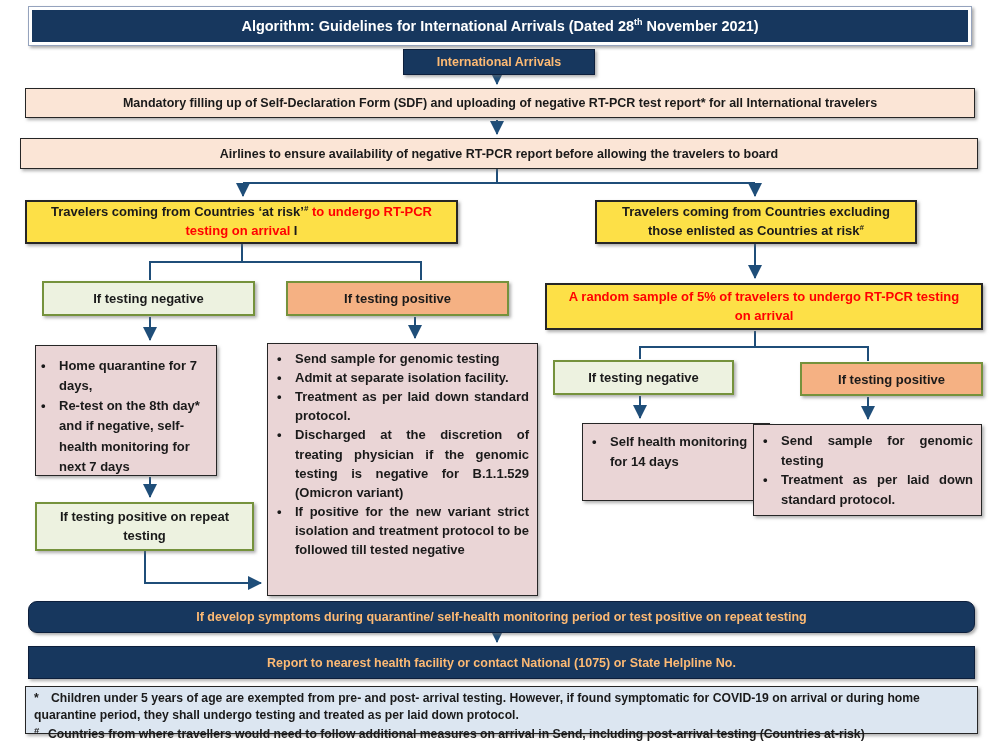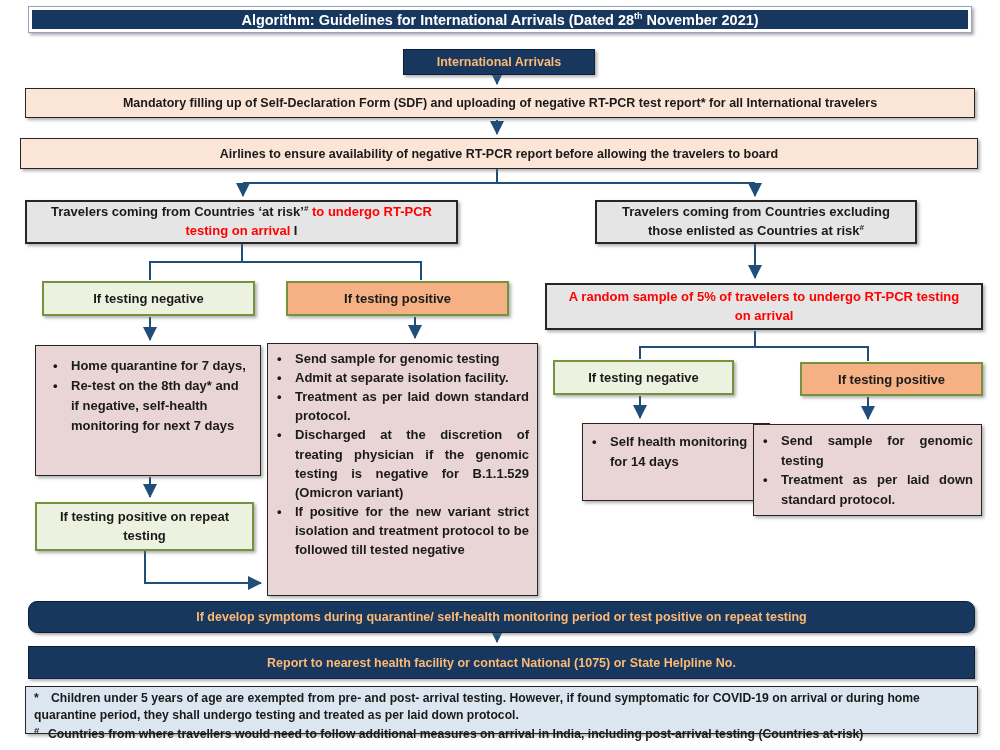--- a/index.html
+++ b/index.html
@@ -4,21 +4,21 @@
 <style>
   html,body{margin:0;padding:0;background:#fff;}
   .page{position:relative;width:1000px;height:750px;background:#fff;overflow:hidden;
         font-family:"Liberation Sans",sans-serif;font-weight:bold;color:#1a1a1a;}
   .arrows{position:absolute;left:0;top:0;z-index:1;}
   .box{position:absolute;box-sizing:border-box;z-index:2;display:flex;align-items:center;
        justify-content:center;text-align:center;
        box-shadow:2px 2px 3px rgba(110,110,110,0.55);}
   .navy{background:#17375E;color:#fdba74;border:1px solid #0d1f3c;}
   .peach{background:#FBE5D6;border:1.5px solid #262626;font-size:12.5px;}
-  .pale{background:#e5e5e5;border:2px solid #262626;font-size:13px;line-height:1.45;}
+  .pale{background:#fde047;border:2px solid #262626;font-size:13px;line-height:1.45;}
   .decis{background:#EDF2E0;border:2.5px solid #75923C;font-size:13px;}
   .decis.orange{background:#F5B183;}
   .pink{background:#EAD5D6;border:1.5px solid #262626;align-items:flex-start;
         justify-content:flex-start;text-align:left;font-size:13px;}
   .titlebar{padding:3px;background:#fff;border:1px solid #95a3bd;box-shadow:2px 2px 3px #ababab;
             display:flex;z-index:2;position:absolute;box-sizing:border-box;}
   .titlebar .inner{flex:1;background:#17375E;color:#fff;display:flex;align-items:center;
             justify-content:center;font-size:14.5px;}
   .red{color:#FF0000;}
   sup{font-size:0.62em;vertical-align:super;line-height:0;}
@@ -58,21 +58,21 @@
       <polyline points="145,551 145,583 261,583" marker-end="url(#ah)"></polyline>
       <line x1="755" y1="244" x2="755" y2="278" marker-end="url(#ah)"></line>
       <line x1="755" y1="331" x2="755" y2="347"></line>
       <polyline points="640,359 640,347 868,347 868,361"></polyline>
       <line x1="640" y1="396" x2="640" y2="418" marker-end="url(#ah)"></line>
       <line x1="868" y1="397" x2="868" y2="419" marker-end="url(#ah)"></line>
       <line x1="497" y1="634" x2="497" y2="642" marker-end="url(#ah)"></line>
     </g>
   </svg>
 
-  <div class="titlebar" style="left:28px;top:6px;width:944px;height:27px;">
+  <div class="titlebar" style="left:28px;top:6px;width:944px;height:40px;">
     <div class="inner">
       <span><span>Algorithm: Guidelines for International Arrivals (Dated 28</span><sup>th</sup><span> November 2021)</span></span>
     </div>
   </div>
 
   <div class="box navy" style="left:403px;top:49px;width:192px;height:26px;font-size:12.5px;">
     <span>International Arrivals</span>
   </div>
 
   <div class="box peach" style="left:25px;top:88px;width:950px;height:30px;">
@@ -91,21 +91,21 @@
     <span><span>Travelers coming from Countries excluding those enlisted as Countries at risk</span><sup>#</sup></span>
   </div>
 
   <div class="box decis" style="left:42px;top:281px;width:213px;height:35px;">
     <span>If testing negative</span>
   </div>
   <div class="box decis orange" style="left:286px;top:281px;width:223px;height:35px;">
     <span>If testing positive</span>
   </div>
 
-  <div class="box pink" style="left:35px;top:345px;width:226px;height:131px;padding:10px 12px;line-height:1.55;">
+  <div class="box pink" style="left:35px;top:345px;width:182px;height:131px;padding:10px 0;line-height:1.55;">
     <ul class="blist">
       <li>Home quarantine for 7 days,</li>
       <li>Re-test on the 8th day* and if negative, self-health monitoring for next 7 days</li>
     </ul>
   </div>
 
   <div class="box decis" style="left:35px;top:502px;width:219px;height:49px;padding:2px 16px;line-height:1.45;">
     <span>If testing positive on repeat testing</span>
   </div>
 
@@ -145,16 +145,16 @@
 
   <div class="box navy" style="left:28px;top:601px;width:947px;height:32px;font-size:12.5px;border-radius:9px;">
     <span>If develop symptoms during quarantine/ self-health monitoring period or test positive on repeat testing</span>
   </div>
   <div class="box navy" style="left:28px;top:646px;width:947px;height:33px;font-size:12.5px;">
     <span>Report to nearest health facility or contact National (1075) or State Helpline No.</span>
   </div>
 
   <div class="box foot" style="left:25px;top:686px;width:953px;height:48px;padding:3px 8px;">
     <p><span class="fsym">*</span><span>Children under 5 years of age are exempted from pre- and post- arrival testing. However, if found symptomatic for COVID-19 on arrival or during home quarantine period, they shall undergo testing and treated as per laid down protocol.</span></p>
-    <p><span class="fsym hash">#</span><span>Countries from where travellers would need to follow additional measures on arrival in India, including post-arrival testing (Countries at-risk)</span></p>
+    <p><span class="fsym hash">#</span><span>Countries from where travellers would need to follow additional measures on arrival in Send, including post-arrival testing (Countries at-risk)</span></p>
   </div>
 
 </div>
 
 </body></html>

